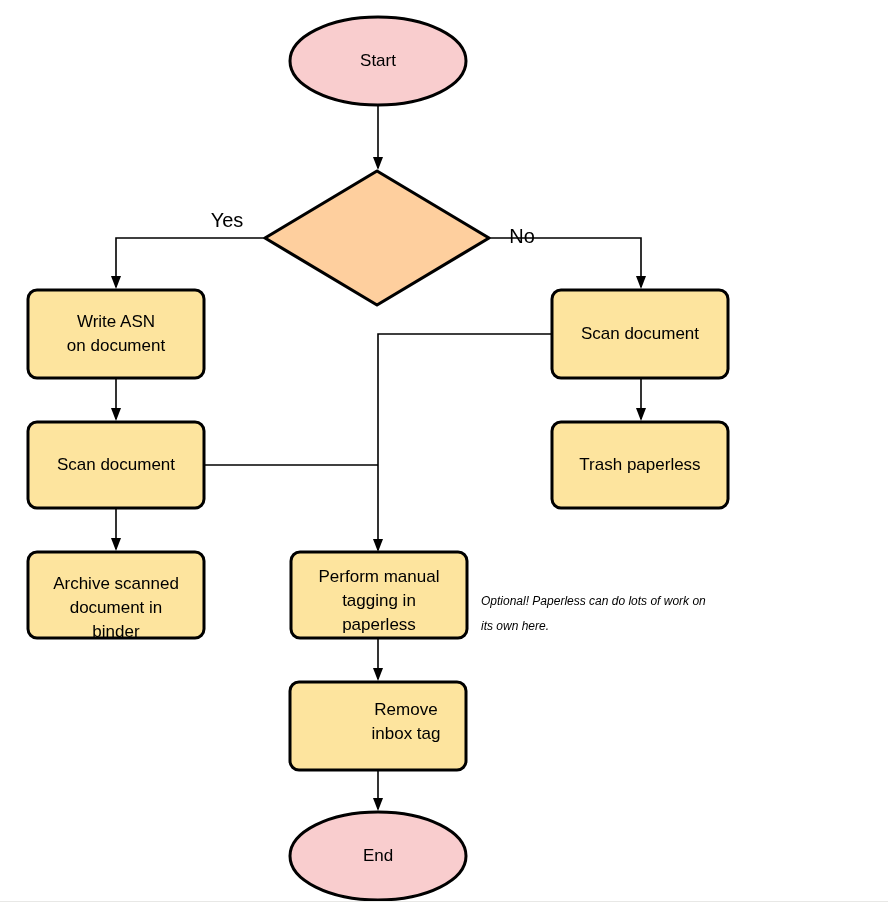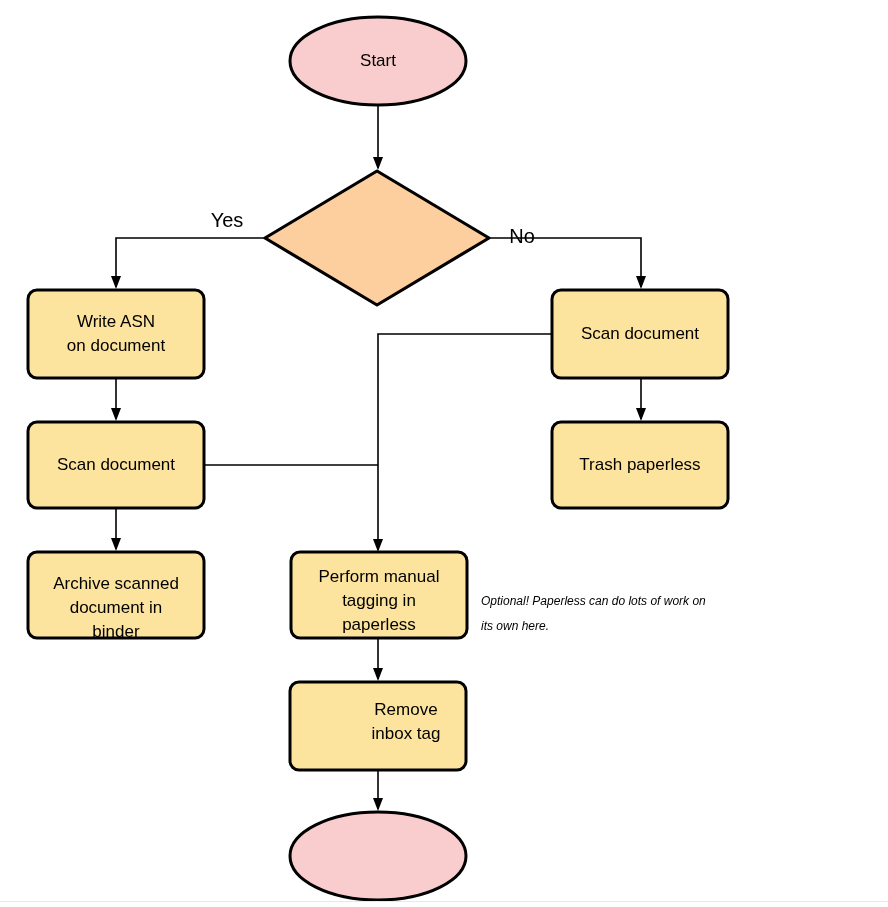--- a/index.html
+++ b/index.html
@@ -140,20 +140,21 @@
 
   <div class="nlabel" style="left:552px; top:422px; width:176px; height:86px;">Trash paperless</div>
 
   <div class="nlabel" style="left:291px; top:552px; width:176px; height:97px;">Perform manual
 tagging in
 paperless</div>
 
   <div class="nlabel" style="left:290px; top:678px; width:176px; height:88px;margin-left:28px;">Remove
 inbox tag</div>
 
+  <div class="nlabel" style="left:290px; top:812px; width:176px; height:88px;">End</div>
 
   <div class="edge-label" style="left:197px; top:210px; width:60px; height:20px;">Yes</div>
 
   <div class="edge-label" style="left:492px; top:226px; width:60px; height:20px;">No</div>
 
   <div class="note">Optional! Paperless can do lots of work on
 its own here.</div>
 
   <div class="bottom-divider"></div>
 

